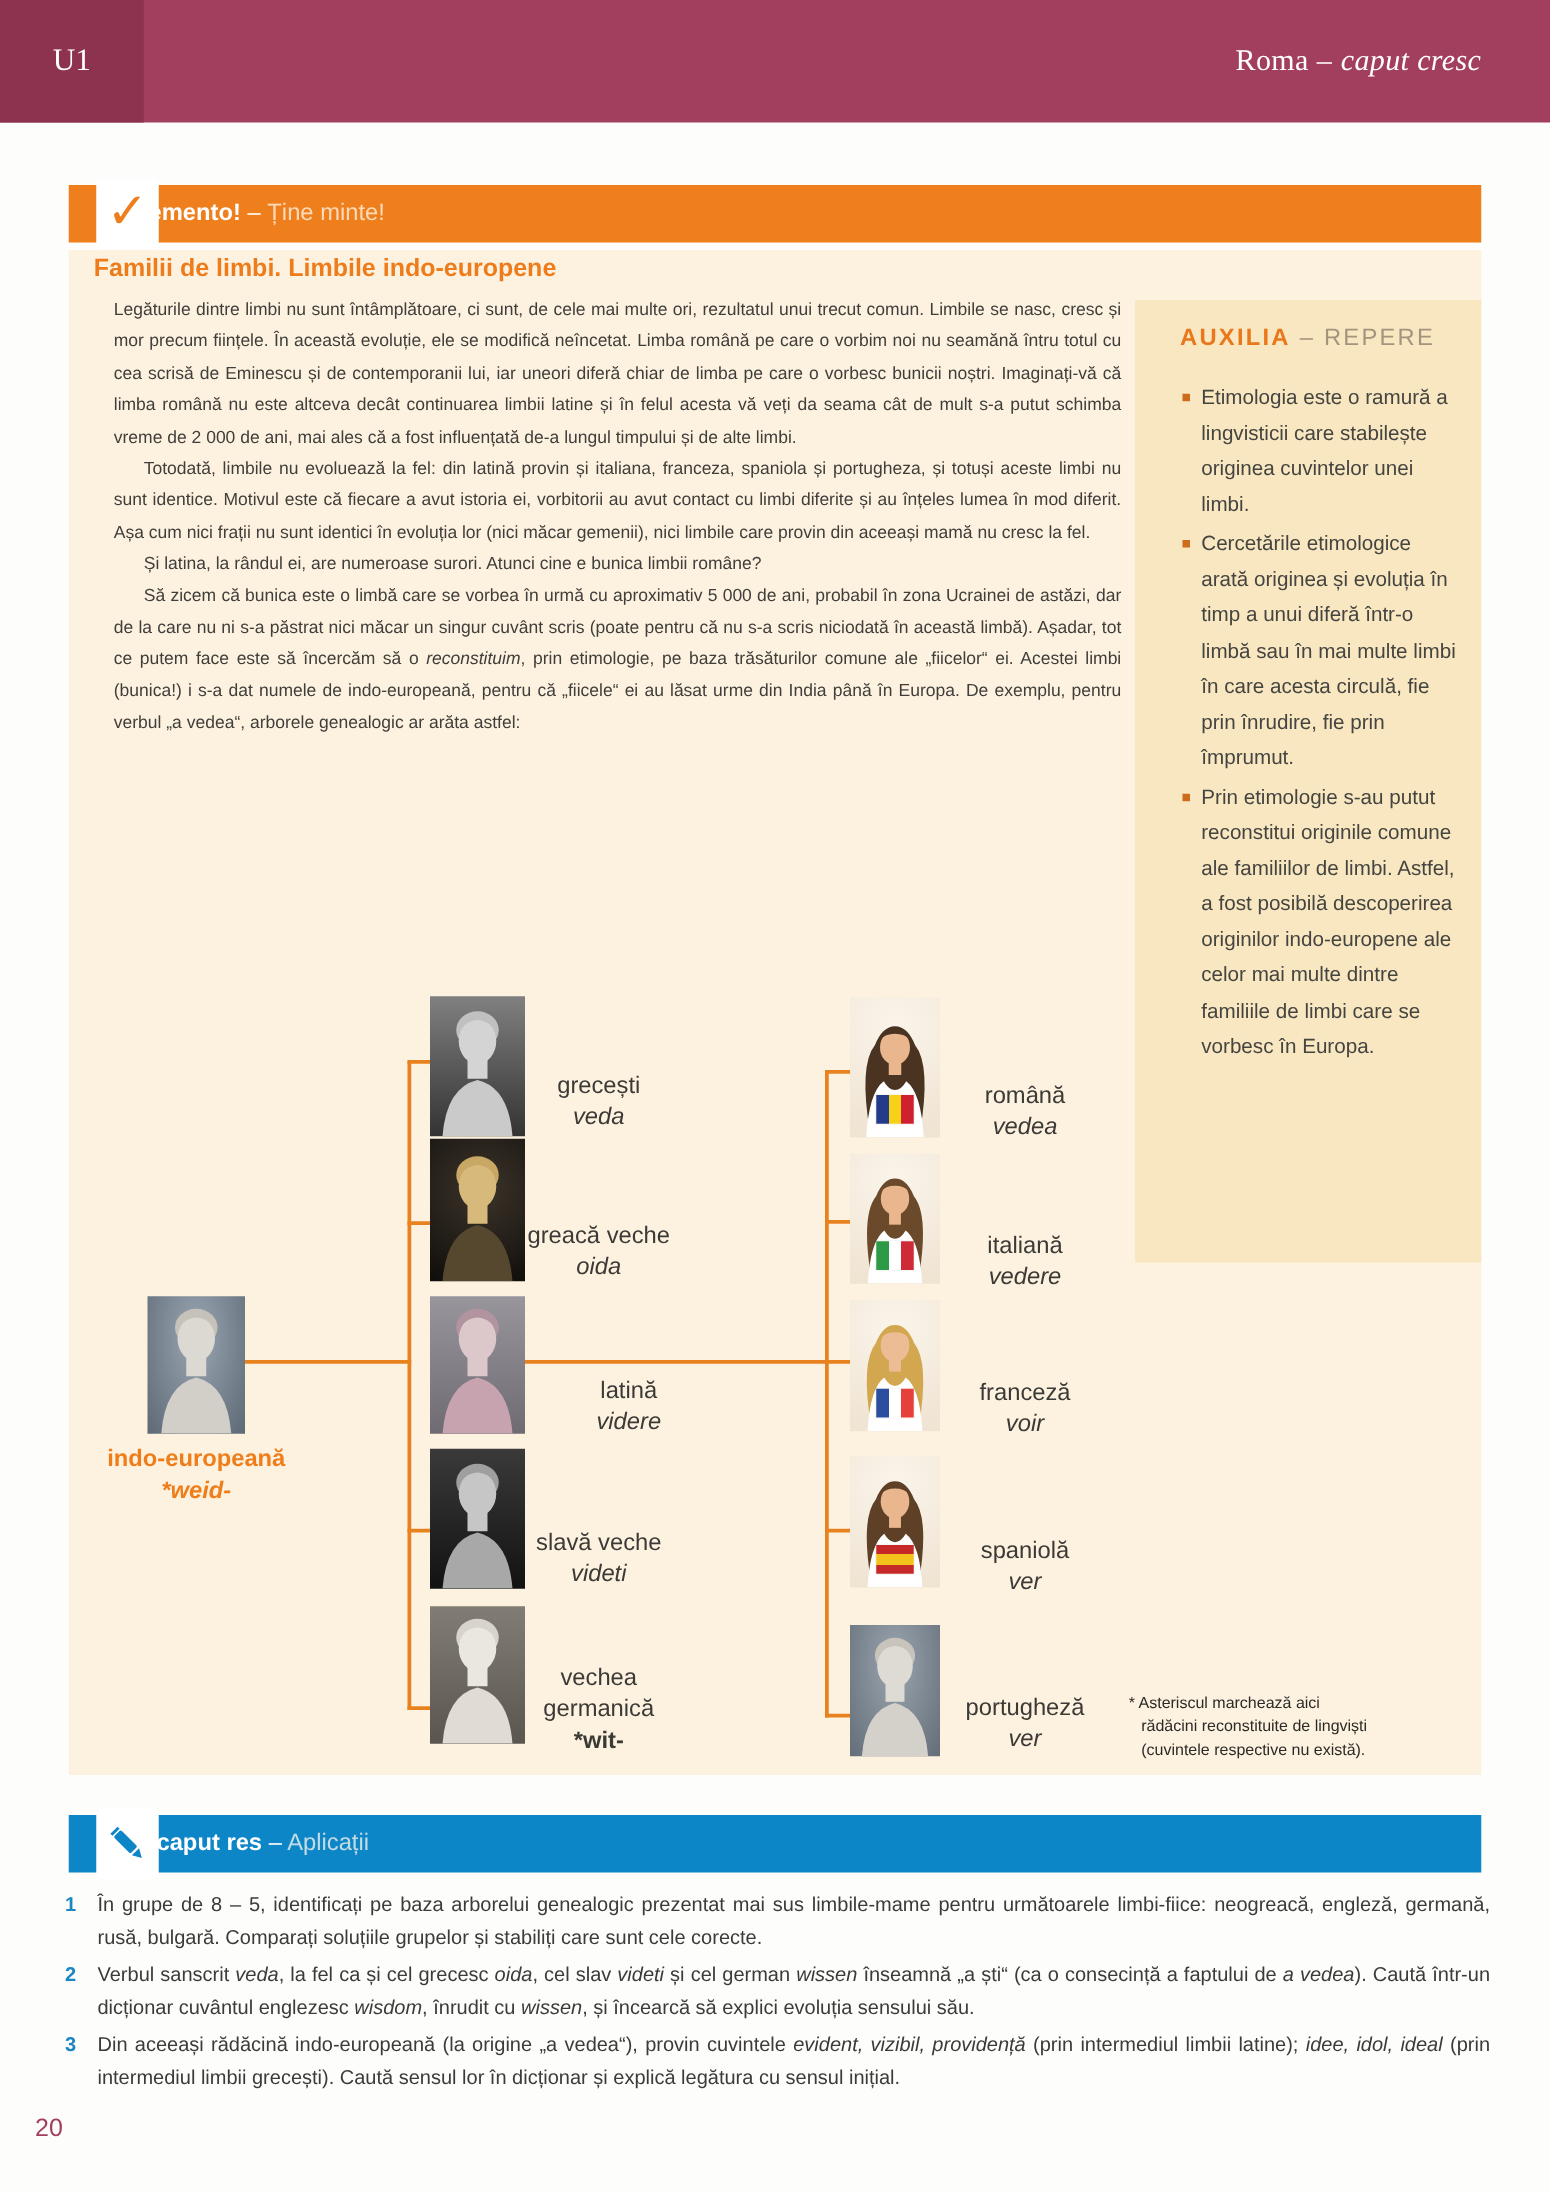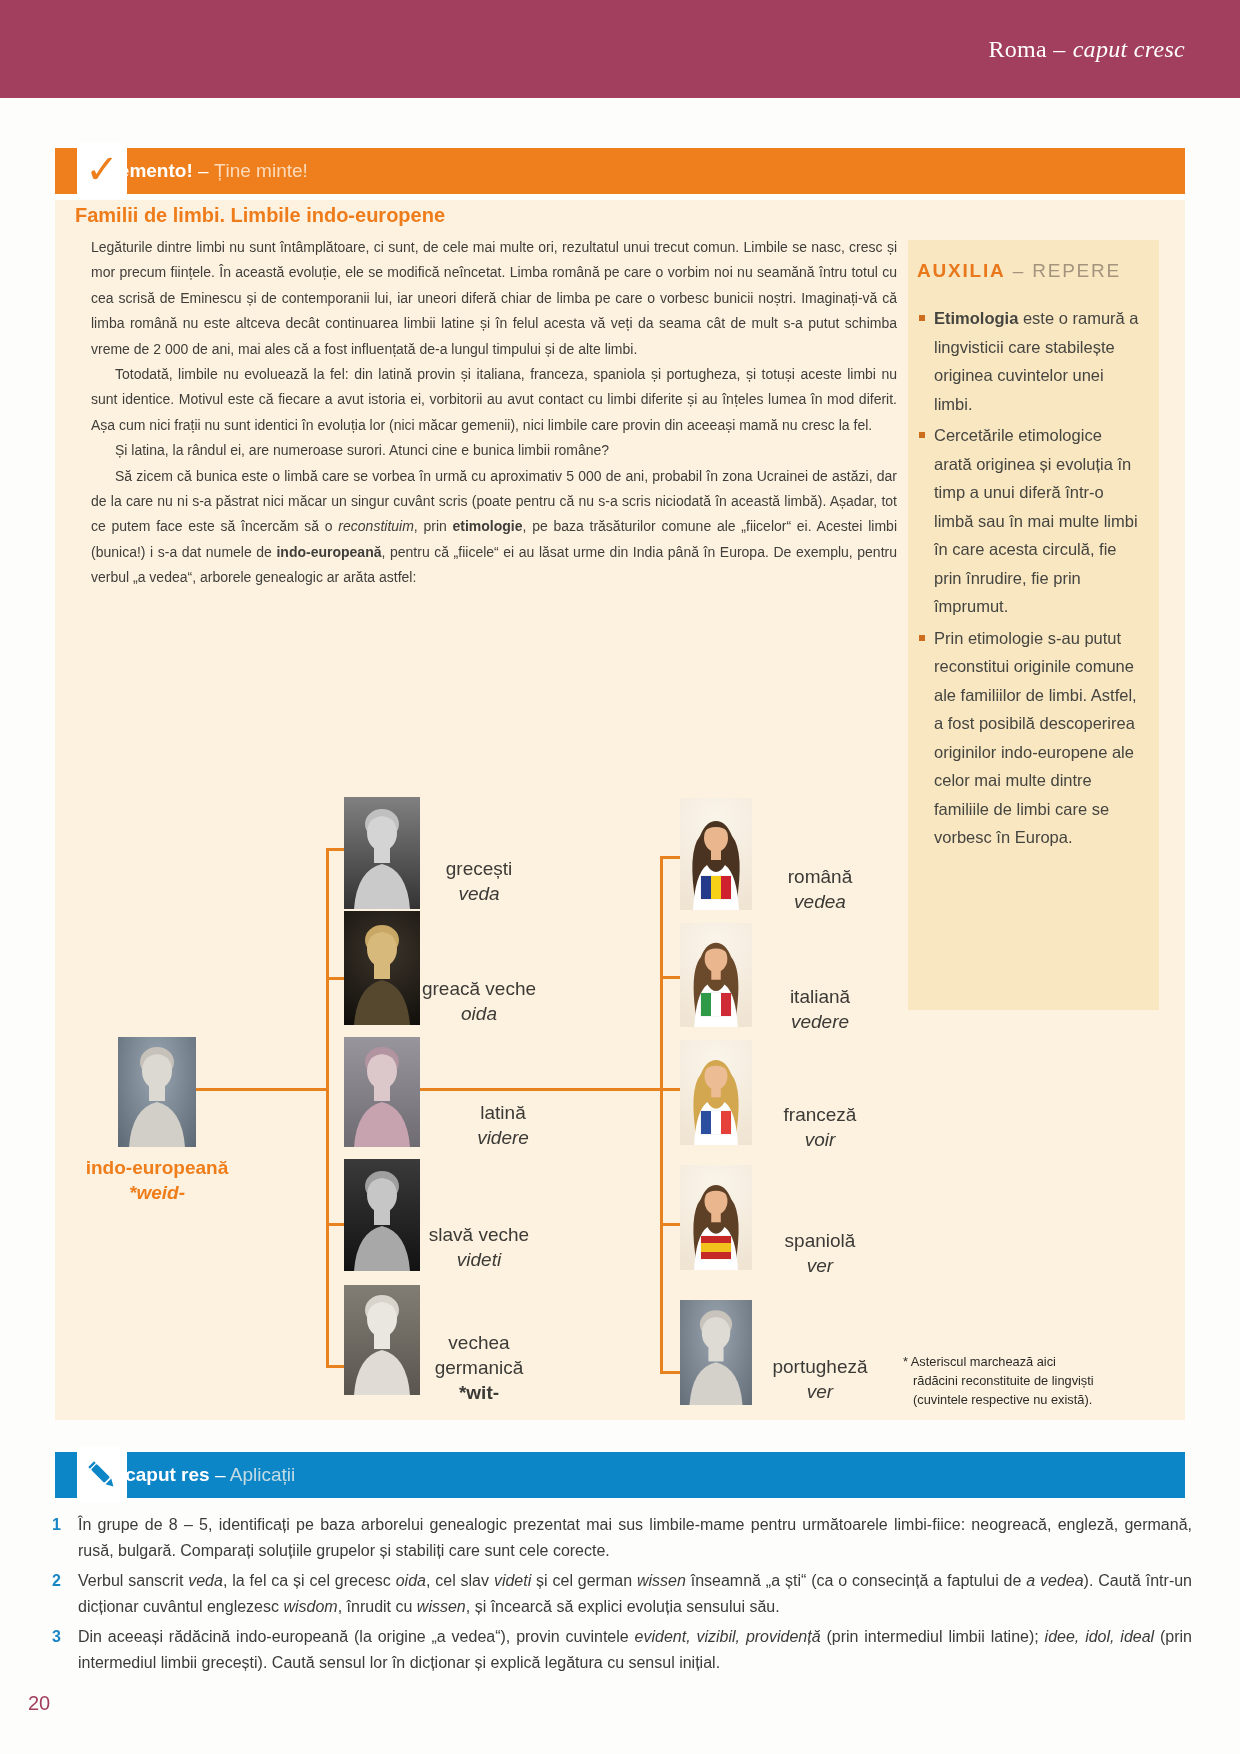--- a/index.html
+++ b/index.html
@@ -33,22 +33,22 @@
 
   
   .cream{position:absolute;left:55px;top:200px;width:1130px;height:1220px;background:var(--cream);}
   .lesson-heading{position:absolute;left:75px;top:204px;font-size:20px;font-weight:bold;color:#ee7c1b;}
   .body-col{position:absolute;left:91px;top:235px;width:806px;font-size:14px;line-height:25.4px;
     text-align:justify;color:var(--text);}
   .body-col p{margin:0;}
   .body-col p.indent{text-indent:24px;}
 
   
-  .auxilia{position:absolute;left:908px;top:240px;width:251px;height:770px;background:var(--tan);
-    padding:20px 20px 0 9px;}
+  .auxilia{position:absolute;left:908px;top:240px;width:277px;height:770px;background:var(--tan);
+    padding:20px 20px 0 36px;}
   .auxilia-title{font-size:19px;letter-spacing:1.8px;}
   .auxilia-title b{color:#e8781b;font-weight:bold;}
   .auxilia-title span{color:#a5947d;}
   .auxilia ul{list-style:none;margin-top:22px;}
   .auxilia li{position:relative;padding-left:17px;font-size:16.5px;line-height:28.5px;color:#454540;margin-bottom:3px;}
   .auxilia li::before{content:"";position:absolute;left:2px;top:11px;width:6px;height:6px;background:#cb6d1d;}
 
   
   .tline{position:absolute;background:var(--line-orange);}
   .tree-img{position:absolute;overflow:hidden;}
@@ -67,21 +67,21 @@
   .footnote{position:absolute;left:903px;top:1352px;width:230px;font-size:12.8px;line-height:19px;
     color:#2b2a27;padding-left:10px;text-indent:-10px;}
 
   
   .exercises{position:absolute;left:52px;top:1512px;width:1140px;}
   .exercise{display:flex;gap:11px;margin-bottom:4px;font-size:16px;line-height:26px;color:#3c3b37;}
   .exercise .num{color:#1a86c4;font-weight:bold;min-width:15px;}
   .exercise .ex-text{flex:1;text-align:justify;}
   .page-number{position:absolute;left:28px;top:1692px;font-size:20px;color:var(--maroon);}
 
-  i.em{font-style:italic;} b.st{font-weight:bold;}
+  i.em{font-style:italic;} b.st{font-weight:normal;}
 </style>
 </head>
 <body>
 
 <svg width="0" height="0" style="position:absolute" aria-hidden="true">
   <defs>
     <symbol id="bust" viewBox="0 0 76 110" preserveAspectRatio="xMidYMax meet">
       <ellipse cx="38" cy="25" rx="17" ry="15" fill="var(--hair)"></ellipse>
       <ellipse cx="38" cy="34" rx="15" ry="18" fill="var(--skin)"></ellipse>
       <path d="M23,29 Q23,12 38,11 Q53,12 53,29 Q50,18 38,17 Q26,18 23,29 Z" fill="var(--hair)"></path>
@@ -94,20 +94,21 @@
       <path d="M24,32 Q28,23 36,23 Q44,23 48,32 Q44,27 36,27 Q28,27 24,32 Z" fill="var(--hair)"></path>
       <rect x="31" y="50" width="10" height="10" fill="var(--skin)"></rect>
       <path d="M13,110 Q15,74 27,65 Q31,72 36,72 Q41,72 45,65 Q57,74 59,110 Z" fill="#ffffff"></path>
     </symbol>
   </defs>
 </svg>
 
 <div class="page">
 
   <header class="topbar">
+    <div class="unit-badge">U1</div>
     <div class="topbar-title">
       <span>Roma –</span>
       <i>caput cresc</i>
     </div>
   </header>
 
   <section class="banner memento">
     <div class="icon-box">
       <span class="check-icon">✓</span>
     </div>

